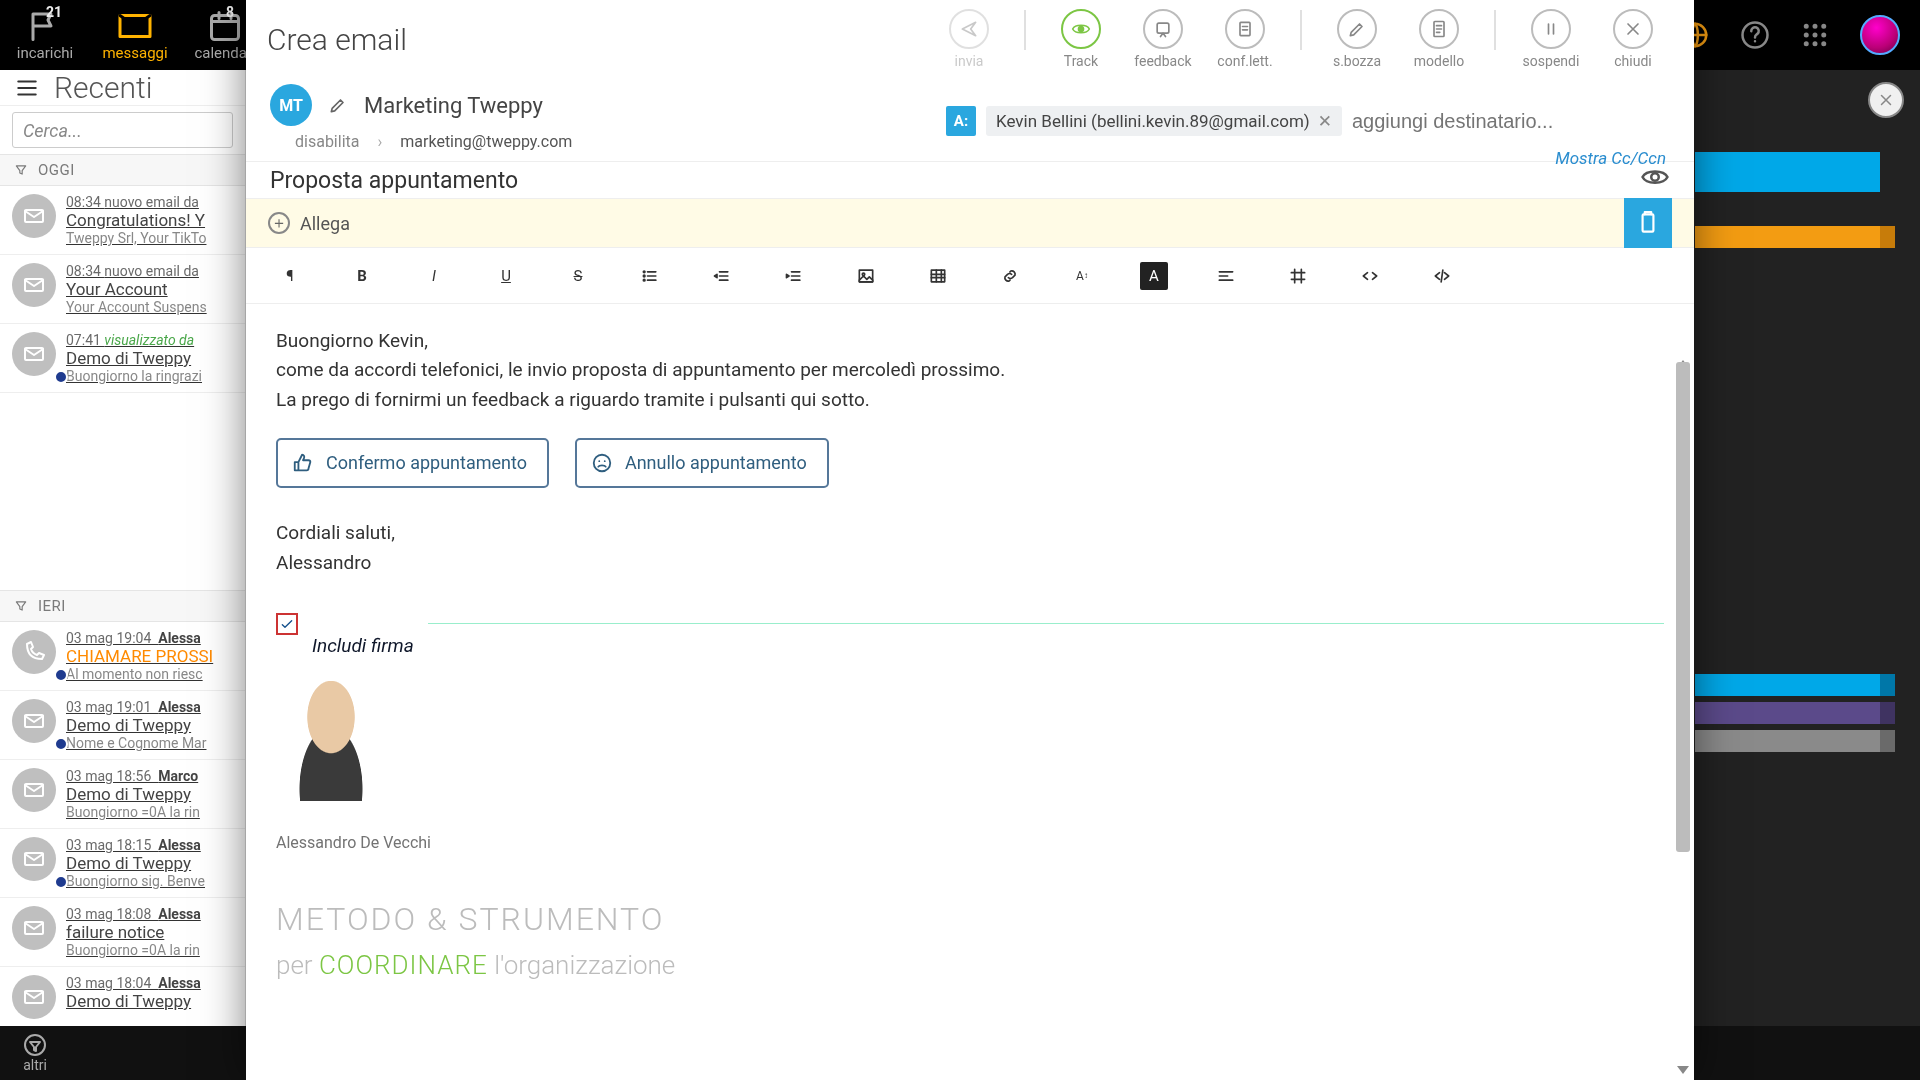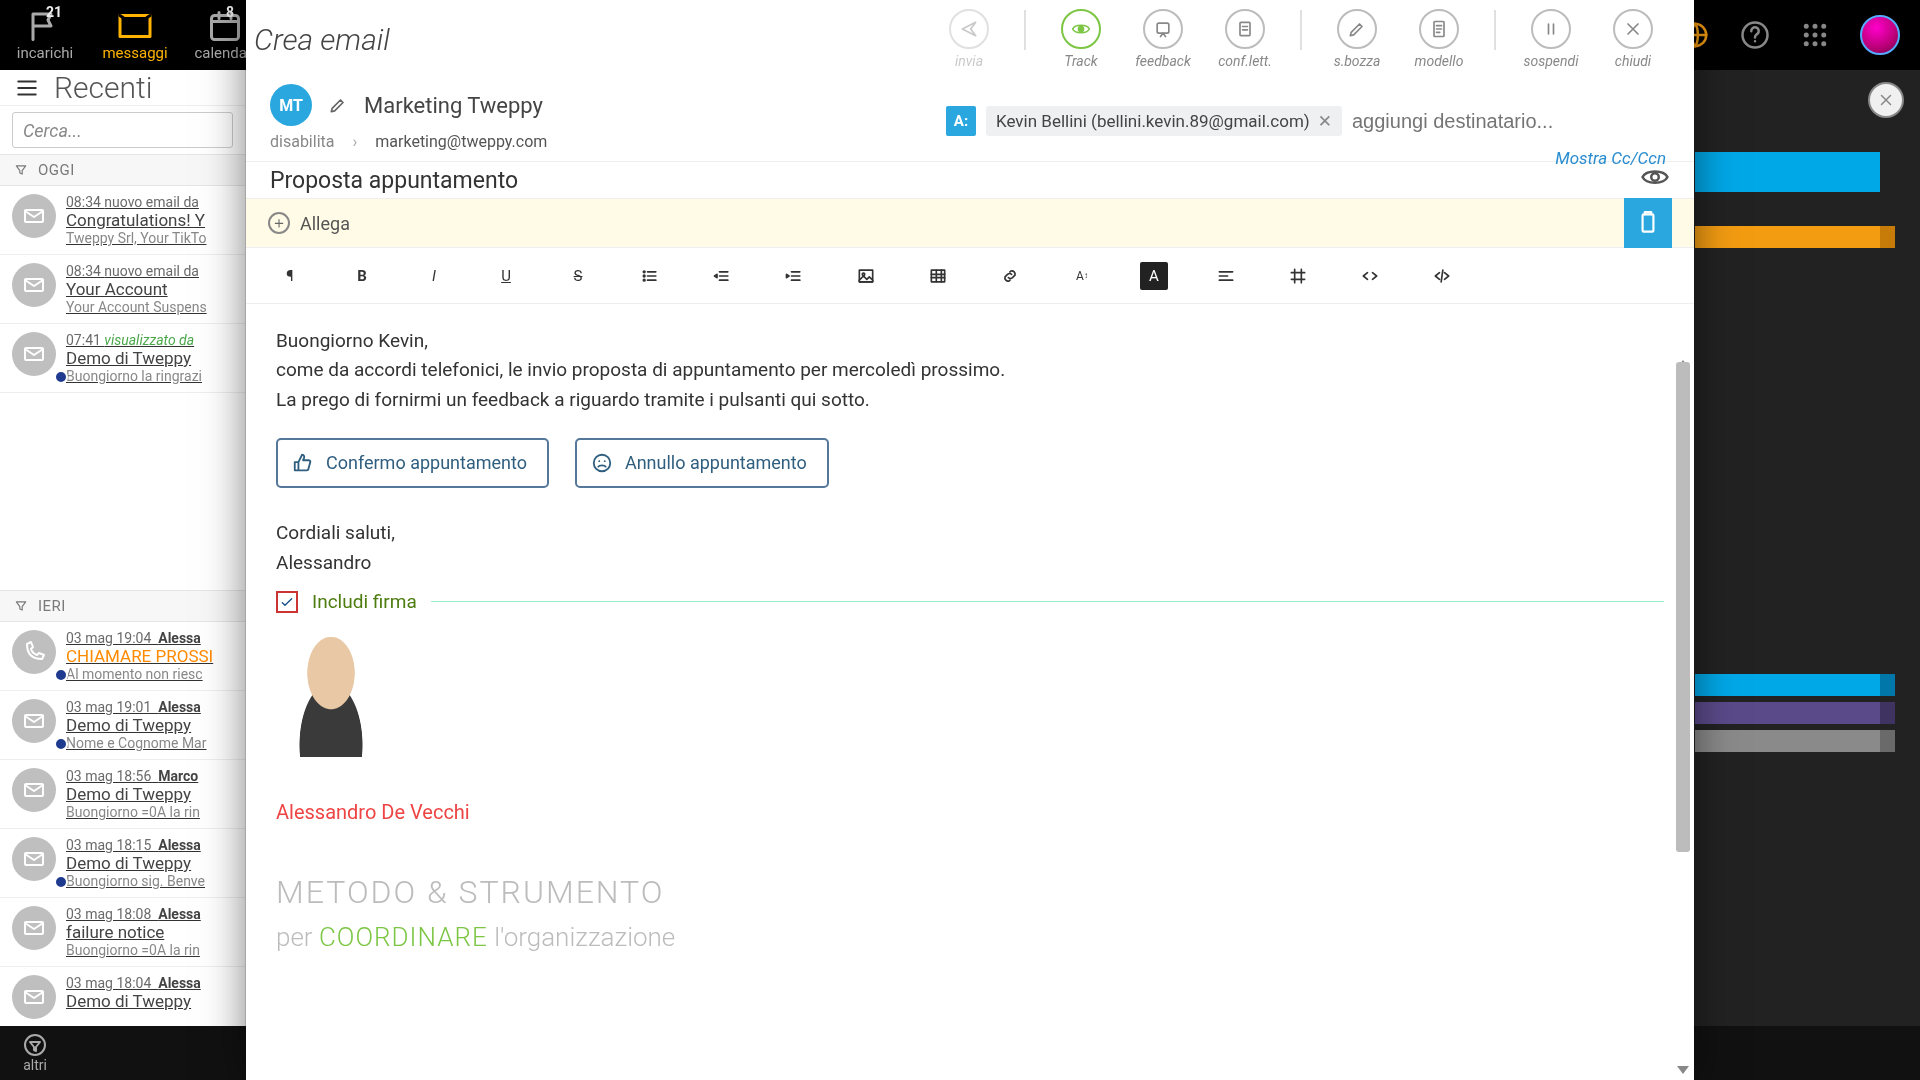--- a/index.html
+++ b/index.html
@@ -52,34 +52,34 @@
   
   .bottom      { position:absolute; left:0; bottom:0; width:1920px; height:54px; background:#111; color:#aaa; display:flex; align-items:center; }
   .bottom .item{ width:70px; display:flex; flex-direction:column; align-items:center; font-size:14px;}
   .bottom svg  { width:24px; height:24px;}
 
   
   .panel-close { position:absolute; right:16px; top:82px; width:36px; height:36px; border:2px solid #888; border-radius:50%; display:flex; align-items:center; justify-content:center; color:#888; background:#f0f0f0; }
 
   
   .modal       { position:absolute; left:246px; top:0; width:1448px; bottom:0; background:#fff; box-shadow: 0 0 40px rgba(0,0,0,.5); display:flex; flex-direction:column; }
-  .m-head      { height:78px; display:flex; align-items:center; padding-left:8px;font-style:italic; }
+  .m-head      { height:78px; display:flex; align-items:center; padding-left:21px; }
   .m-title     { font-size:30px; font-weight:300; color:#444; }
   .m-actions   { margin-left:auto; display:flex; align-items:center; height:100%; padding-right:20px; }
   .m-act       { width:82px; display:flex; flex-direction:column; align-items:center; gap:4px; color:#888; font-size:14px; }
   .m-act .circ { width:40px; height:40px; border:2px solid #bcbcbc; border-radius:50%; display:flex; align-items:center; justify-content:center; }
   .m-act.disabled{ opacity:.45;}
   .m-act.track .circ{ border-color:#7cc644; }
   .m-act.track svg { color:#7cc644;}
   .m-sep       { width:2px; height:40px; background:#e0e0e0; margin:0 14px 18px; align-self:center;}
 
   .m-from      { padding: 6px 24px 6px 24px; display:flex; align-items:center; gap:16px; }
   .avatar-mt   { width:42px; height:42px; border-radius:50%; background:#2aa7df; color:#fff; font-weight:bold; font-size:16px; display:flex; align-items:center; justify-content:center; }
   .from-name   { font-size:22px; color:#444; }
-  .from-line2  { padding: 0 24px 10px 24px; display:flex; align-items:center; gap:18px; color:#888; font-size:16px;}
+  .from-line2  { padding: 0 24px 10px 24px; display:flex; align-items:center; gap:18px; color:#888; font-size:16px;margin-left:25px;}
   .from-line2 .chev{ color:#aaa;}
   .from-email  { color:#555;}
 
   .to-wrap     { position:absolute; top:106px; right:26px; left:700px; display:flex; align-items:center; gap:10px;}
   .to-label    { width:30px; height:30px; background:#2aa7df; color:#fff; font-weight:bold; display:flex; align-items:center; justify-content:center; font-size:15px; border-radius:2px;}
   .chip        { background:#eef0f2; border-radius:3px; padding:5px 10px; display:flex; align-items:center; gap:8px; font-size:17px; color:#444;}
   .chip .x     { color:#888; cursor:pointer;}
   .add-rec     { color:#4c1d95; font-size:20px; border:none; outline:none; flex:1;}
   .cc-link     { position:absolute; right:28px; top:148px; color:#2a8dcf; font-style:italic; font-size:17px;}
 
@@ -96,24 +96,24 @@
   .fmt-bar .btn.box{ background:#222; color:#fff; border-radius:2px;}
 
   .editor      { position:relative; flex:1; overflow:auto; padding:22px 30px 40px; font-size:19px; line-height:1.55; color:#333;}
   .editor p    { margin:0;}
   .fb-btns     { margin:24px 0 30px; display:flex; gap:26px;}
   .fb-btn      { border:2px solid #579; color:#2f5e7f; border-radius:5px; padding:9px 20px 9px 14px; display:flex; align-items:center; gap:12px; font-size:18px; background:#fff;}
   .fb-btn svg  { width:22px; height:22px;}
   .sig-div     { display:flex; align-items:center; gap:14px; margin:10px 0 20px;}
   .sig-chk     { width:22px; height:22px; border:2px solid #c33; display:flex; align-items:center; justify-content:center;}
   .sig-chk svg { width:16px; height:16px; color:#14508c;}
-  .sig-div .lbl{ color:#4d7c0f; font-size:19px;}
+  .sig-div .lbl{ font-style:italic; color:#0f172a; font-size:19px;margin-top:44px;}
   .sig-div .rule{ flex:1; height:1px; background:#9ec;}
   .sig-photo   { width:110px; height:120px; border-radius:6px; background: radial-gradient(ellipse at 50% 30%, #e9c9a5 0, #e9c9a5 30%, transparent 31%), radial-gradient(ellipse at 50% 90%, #3a3a3a 0, #3a3a3a 40%, transparent 41%); position:relative; margin-bottom:10px;}
-  .sig-name    { font-size:20px; color:#ef4444; margin-top:40px;}
+  .sig-name    { font-size:16px; color:#737373; margin-top:30px;}
   .tagline1    { font-size:32px; color:#bcbcbc; letter-spacing:2px; margin-top:40px; font-weight:300;}
   .tagline2    { font-size:26px; color:#bcbcbc; font-weight:300;}
   .tagline2 .g { color:#7cc644; letter-spacing:1px;}
 
   .v-scroll    { position:absolute; right:4px; top:362px; width:14px; height:490px; background:#bcbcbc; border-radius:3px;}
   .v-track-t   { position:absolute; right:5px; top:360px; width:0;height:0; border-left:6px solid transparent;border-right:6px solid transparent;border-bottom:8px solid #888;}
   .v-track-b   { position:absolute; right:5px; bottom:6px; width:0;height:0; border-left:6px solid transparent;border-right:6px solid transparent;border-top:8px solid #888;}
 
   
   svg { stroke: currentColor; fill: none; stroke-width: 2; stroke-linecap: round; stroke-linejoin: round; }

